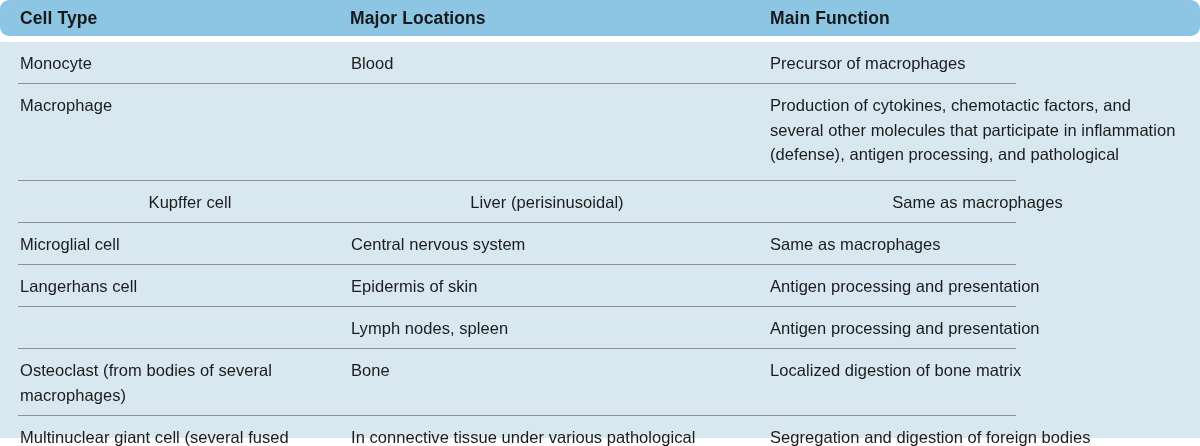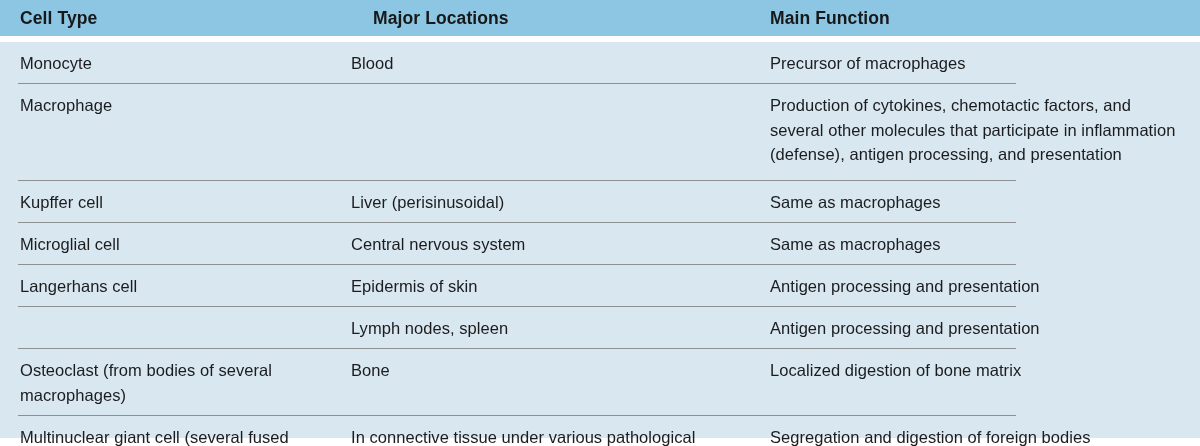--- a/index.html
+++ b/index.html
@@ -21,34 +21,35 @@
     box-sizing: border-box;
   }
   
   .thead {
     position: absolute;
     left: 0;
     top: 0;
     width: 1200px;
     height: 36px;
     background: #8cc6e2;
+    border-radius: 9px;
   }
   .thead .cell {
     position: absolute;
     top: 0;
     height: 36px;
     line-height: 36px;
     font-size: 17.5px;
     font-weight: bold;
     color: #17181a;
     letter-spacing: 0.1px;
     white-space: nowrap;
   }
   .thead .c1 { left: 20px; }
-  .thead .c2 { left: 373px; }
+  .thead .c2 { left: 350px; }
   .thead .c3 { left: 770px; }
 
   
   .tbody {
     position: absolute;
     left: 0;
     top: 42px;
     width: 1200px;
     height: 396px;
     background: #d8e7f0;
@@ -75,21 +76,21 @@
     position: absolute;
     left: 18px;
     right: 16px;
     height: 1px;
     background: #8e8f90;
   }
 
   
   .r0 { position:absolute; top: 0px;   height: 42px; }
   .r1 { position:absolute; top: 42px;  height: 97px; }
-  .r2 { position:absolute; top: 139px; height: 42px; }
+  .r2 { position:absolute; top: 139px; height: 42px; text-align: center; }
   .r3 { position:absolute; top: 181px; height: 42px; }
   .r4 { position:absolute; top: 223px; height: 42px; }
   .r5 { position:absolute; top: 265px; height: 42px; }
   .r6 { position:absolute; top: 307px; height: 67px; }
   .r7 { position:absolute; top: 374px; height: 70px; }
 
   .row .cell.pad { padding-top: 9px; }
 </style>
 </head>
 <body>
@@ -106,21 +107,21 @@
 
     <div class="row r0">
       <div class="cell c1 pad">Monocyte</div>
       <div class="cell c2 pad">Blood</div>
       <div class="cell c3 pad">Precursor of macrophages</div>
       <div class="sep" style="top:41px"></div>
     </div>
 
     <div class="row r1">
       <div class="cell c1 pad">Macrophage</div>
-      <div class="cell c3 pad">Production of cytokines, chemotactic factors, and several other molecules that participate in inflammation (defense), antigen processing, and presentation</div>
+      <div class="cell c3 pad">Production of cytokines, chemotactic factors, and several other molecules that participate in inflammation (defense), antigen processing, and pathological</div>
       <div class="sep" style="top:96px"></div>
     </div>
 
     <div class="row r2">
       <div class="cell c1 pad">Kupffer cell</div>
       <div class="cell c2 pad">Liver (perisinusoidal)</div>
       <div class="cell c3 pad">Same as macrophages</div>
       <div class="sep" style="top:41px"></div>
     </div>
 

